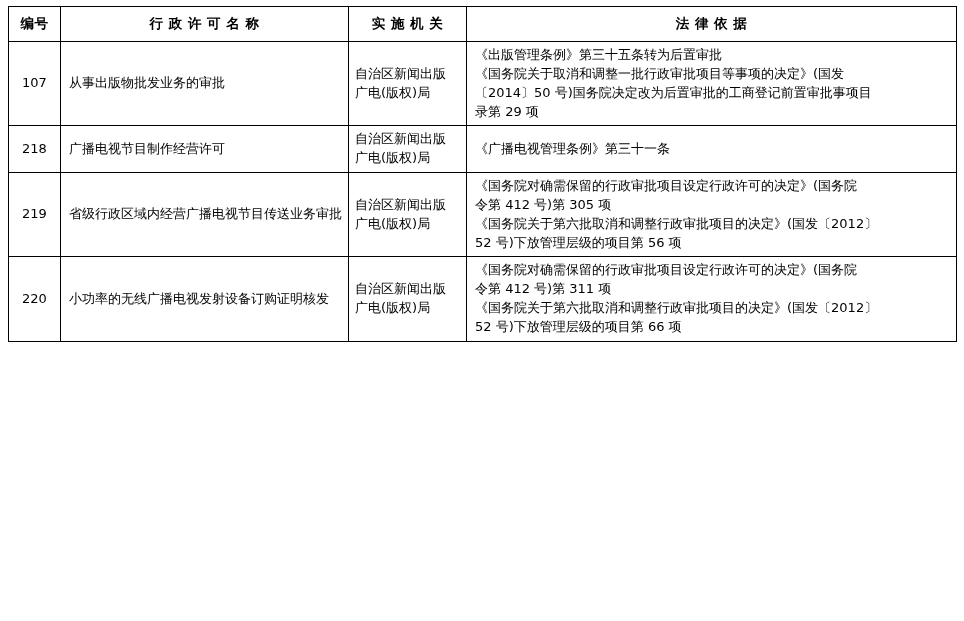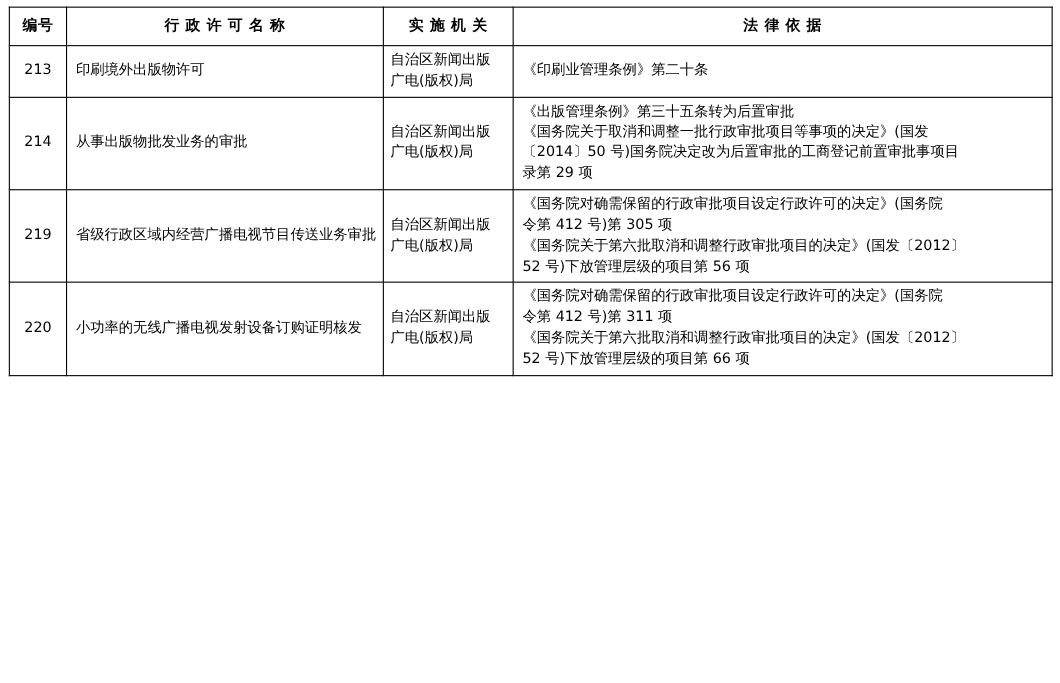--- a/index.html
+++ b/index.html
@@ -88,42 +88,42 @@
     <thead>
       <tr>
         <th class="h-no">编号</th>
         <th class="h-name">行 政 许 可 名 称</th>
         <th class="h-org">实 施 机 关</th>
         <th class="h-law">法  律  依  据</th>
       </tr>
     </thead>
     <tbody>
       <tr>
-        <td class="col-no">213</td>
-        <td class="col-name">印刷境外出版物许可</td>
-        <td class="col-org">
-          <span class="org-line">自治区新闻出版</span>
-          <span class="org-line">广电(版权)局</span>
-        </td>
-        <td class="col-law">
-          <span class="law-line">《印刷业管理条例》第二十条</span>
-        </td>
-      </tr>
-      <tr>
-        <td class="col-no">214</td>
+        <td class="col-no">107</td>
         <td class="col-name">从事出版物批发业务的审批</td>
         <td class="col-org">
           <span class="org-line">自治区新闻出版</span>
           <span class="org-line">广电(版权)局</span>
         </td>
         <td class="col-law">
           <span class="law-line">《出版管理条例》第三十五条转为后置审批</span>
           <span class="law-line">《国务院关于取消和调整一批行政审批项目等事项的决定》(国发</span>
           <span class="law-line">〔2014〕50 号)国务院决定改为后置审批的工商登记前置审批事项目</span>
           <span class="law-line">录第 29 项</span>
+        </td>
+      </tr>
+      <tr>
+        <td class="col-no">218</td>
+        <td class="col-name">广播电视节目制作经营许可</td>
+        <td class="col-org">
+          <span class="org-line">自治区新闻出版</span>
+          <span class="org-line">广电(版权)局</span>
+        </td>
+        <td class="col-law">
+          <span class="law-line">《广播电视管理条例》第三十一条</span>
         </td>
       </tr>
       <tr>
         <td class="col-no">219</td>
         <td class="col-name">省级行政区域内经营广播电视节目传送业务审批</td>
         <td class="col-org">
           <span class="org-line">自治区新闻出版</span>
           <span class="org-line">广电(版权)局</span>
         </td>
         <td class="col-law">

